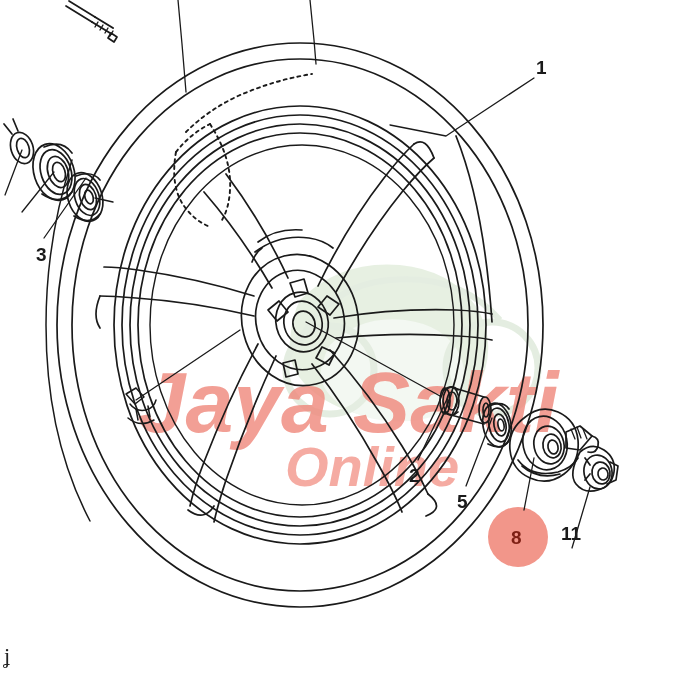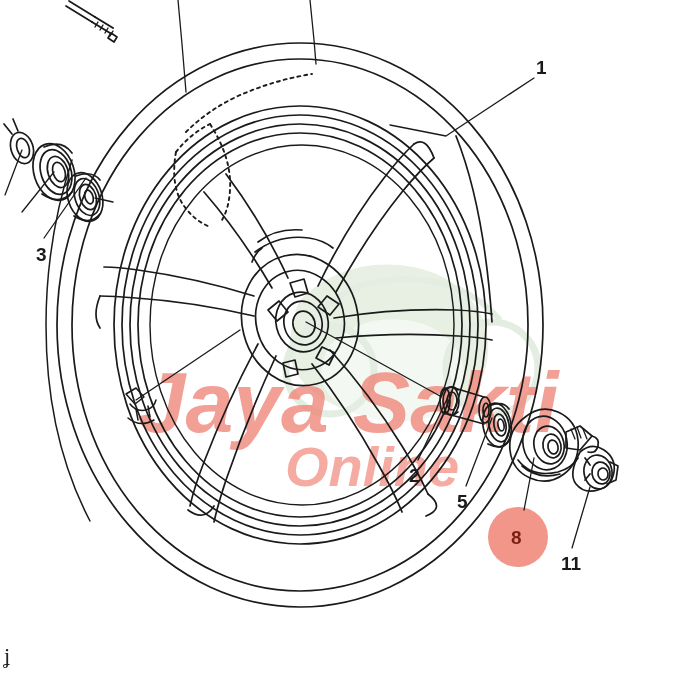--- a/index.html
+++ b/index.html
@@ -241,17 +241,17 @@
         <path d="M 310 0 L 314 40 L 316 64"></path>
       </g>
     </g>
   </svg>
 
   <div class="callout-num" style="left:536px; top:58px;">1</div>
   <div class="callout-num" style="left:36px; top:245px;">3</div>
   <div class="callout-num" style="left:409px; top:466px;">2</div>
   <div class="callout-num" style="left:457px; top:492px;">5</div>
   <div class="callout-num highlighted" style="left:511px; top:528px;">8</div>
-  <div class="callout-num" style="left:561px; top:554px;">11</div>
+  <div class="callout-num" style="left:561px; top:524px;">11</div>
 
   <div class="corner-glyph" style="left:4px; top:645px;">ʝ</div>
 
 </div>
 
 </body></html>

